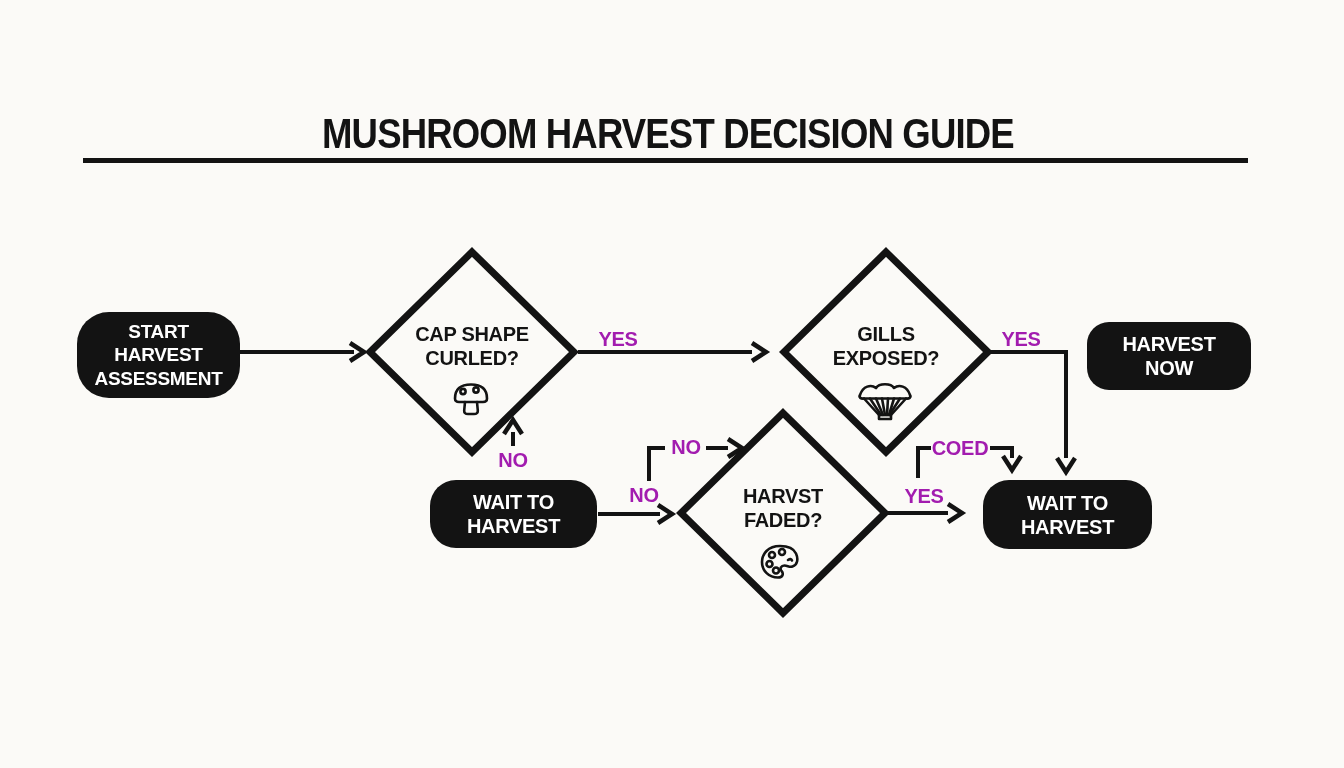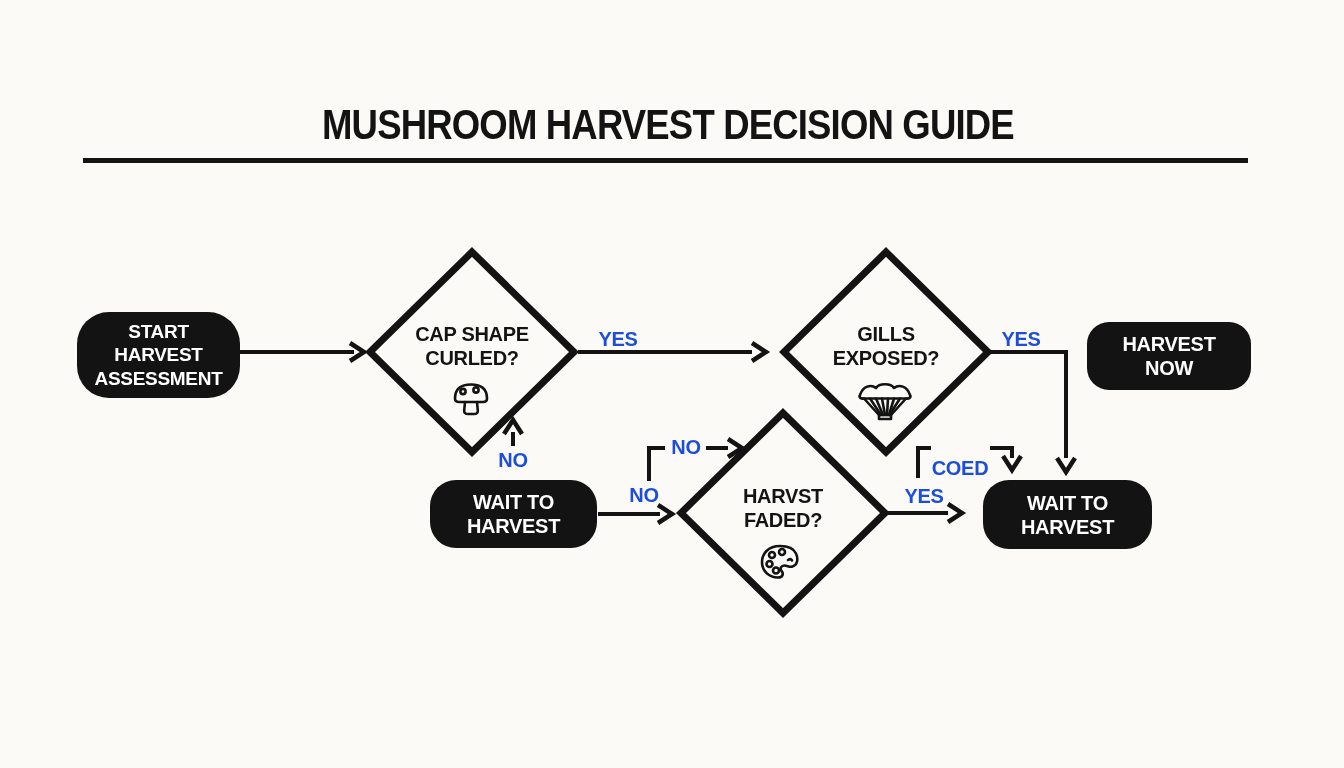--- a/index.html
+++ b/index.html
@@ -4,21 +4,21 @@
 <style>
   html,body{margin:0;padding:0;}
   body{
     width:1344px;height:768px;position:relative;overflow:hidden;
     background:#fbfaf7;
     font-family:"Liberation Sans", sans-serif;
     color:#131313;
   }
   .stage{position:absolute;inset:0;}
   .title{
-    position:absolute;left:50%;top:100px;transform:translateX(-50.5%);
+    position:absolute;left:50%;top:109px;transform:translateX(-50.5%);
     white-space:nowrap;
     text-decoration:underline;
   }
   .title span{
     display:inline-block;
     font-size:43px;font-weight:bold;letter-spacing:-1px;
     transform:scaleX(0.85);transform-origin:center;
     color:#131313;
   }
   .title-rule{
@@ -39,30 +39,30 @@
   .diamond-label{
     position:absolute;transform:translate(-50%,-50%);
     text-align:center;font-weight:bold;white-space:pre-line;
     font-size:20px;line-height:1.18;letter-spacing:-0.3px;color:#131313;
   }
   .dl-cap{left:472px;top:347px;}
   .dl-gills{left:886px;top:347px;}
   .dl-color{left:783px;top:509px;}
   .edge-label{
     position:absolute;transform:translate(-50%,-50%);
-    font-weight:bold;font-size:20px;letter-spacing:-0.3px;color:#1d4ed8;
+    font-weight:bold;font-size:20px;letter-spacing:-0.3px;color:#a21caf;
     white-space:nowrap;
   }
   .el-yes1{left:618px;top:339px;}
   .el-yes2{left:1021px;top:339px;}
   .el-no-cap{left:513px;top:460px;}
   .el-no-wait{left:644px;top:495px;}
   .el-no-bracket{left:686px;top:447px;}
   .el-yes3{left:924px;top:496px;}
-  .el-coed{left:960px;top:448px;margin-top:20px;}
+  .el-coed{left:960px;top:448px;}
   .icon{position:absolute;transform:translate(-50%,-50%);}
   .ic-mushroom{left:471px;top:401px;}
   .ic-gills{left:885px;top:404px;}
   .ic-palette{left:780px;top:564px;}
 </style>
 </head>
 <body>
 
 <div class="stage">
 

